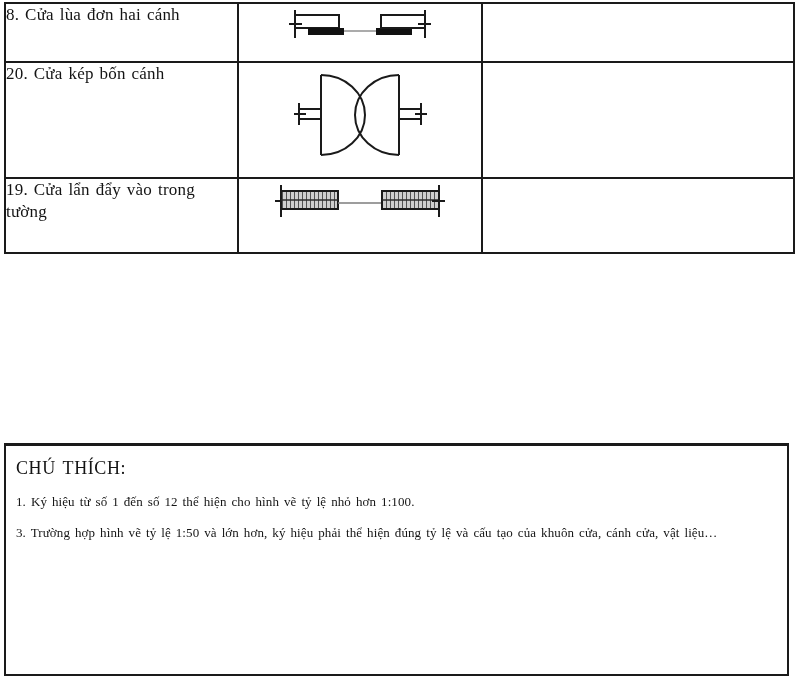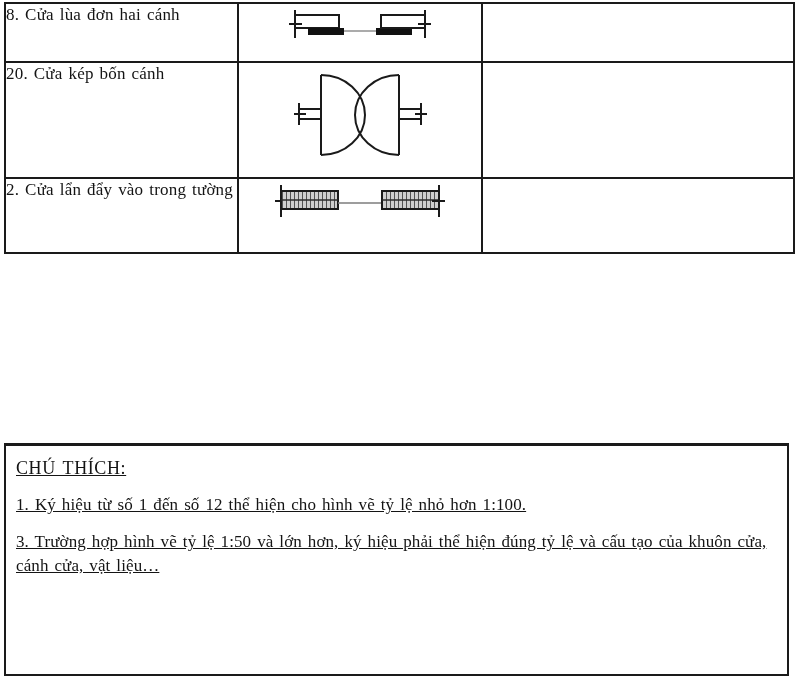--- a/index.html
+++ b/index.html
@@ -65,30 +65,29 @@
     position: absolute;
     left: 4px;
     top: 443px;
     width: 785px;
     height: 233px;
     border: 2px solid #1a1a1a;
     border-top: 3px solid #1a1a1a;
     background: #fff;
     box-sizing: border-box;
     padding: 10px 8px 4px 8px;
-    text-decoration: underline;
   }
   .notes-title {
     font-size: 18px;
     letter-spacing: .6px;
     word-spacing: 2px;
     margin: 2px 0 14px 2px;
   }
   .note {
-    font-size: 17px;
+    font-size: 13px;
     line-height: 1.42;
     margin: 0 0 13px 2px;
     word-spacing: 1.6px;
     letter-spacing: .1px;
   }
   .note:last-child { margin-bottom: 0; }
 
   svg { display: block; }
 </style>
 </head>
@@ -163,21 +162,21 @@
                 <line x1="130" y1="51" x2="142" y2="51"></line>
               </g>
             </svg>
           </div>
         </td>
         <td class="col-blank"></td>
       </tr>
 
       <tr>
         <td class="name-cell">
-          <span>2. Cửa lẩn đẩy vào trong tường</span>
+          <span>19. Cửa lẩn đẩy vào trong tường</span>
         </td>
         <td class="sym-cell" style="height:73px;">
           <div class="sym-wrap">
             <svg width="180" height="46" viewBox="0 0 180 46" aria-hidden="true">
               <defs>
                 <pattern id="hatch" width="4" height="4" patternUnits="userSpaceOnUse">
                   <rect width="4" height="4" fill="#cfcfcf"></rect>
                   <line x1="0" y1="0" x2="0" y2="4" stroke="#333" stroke-width="1.6"></line>
                 </pattern>
               </defs>

